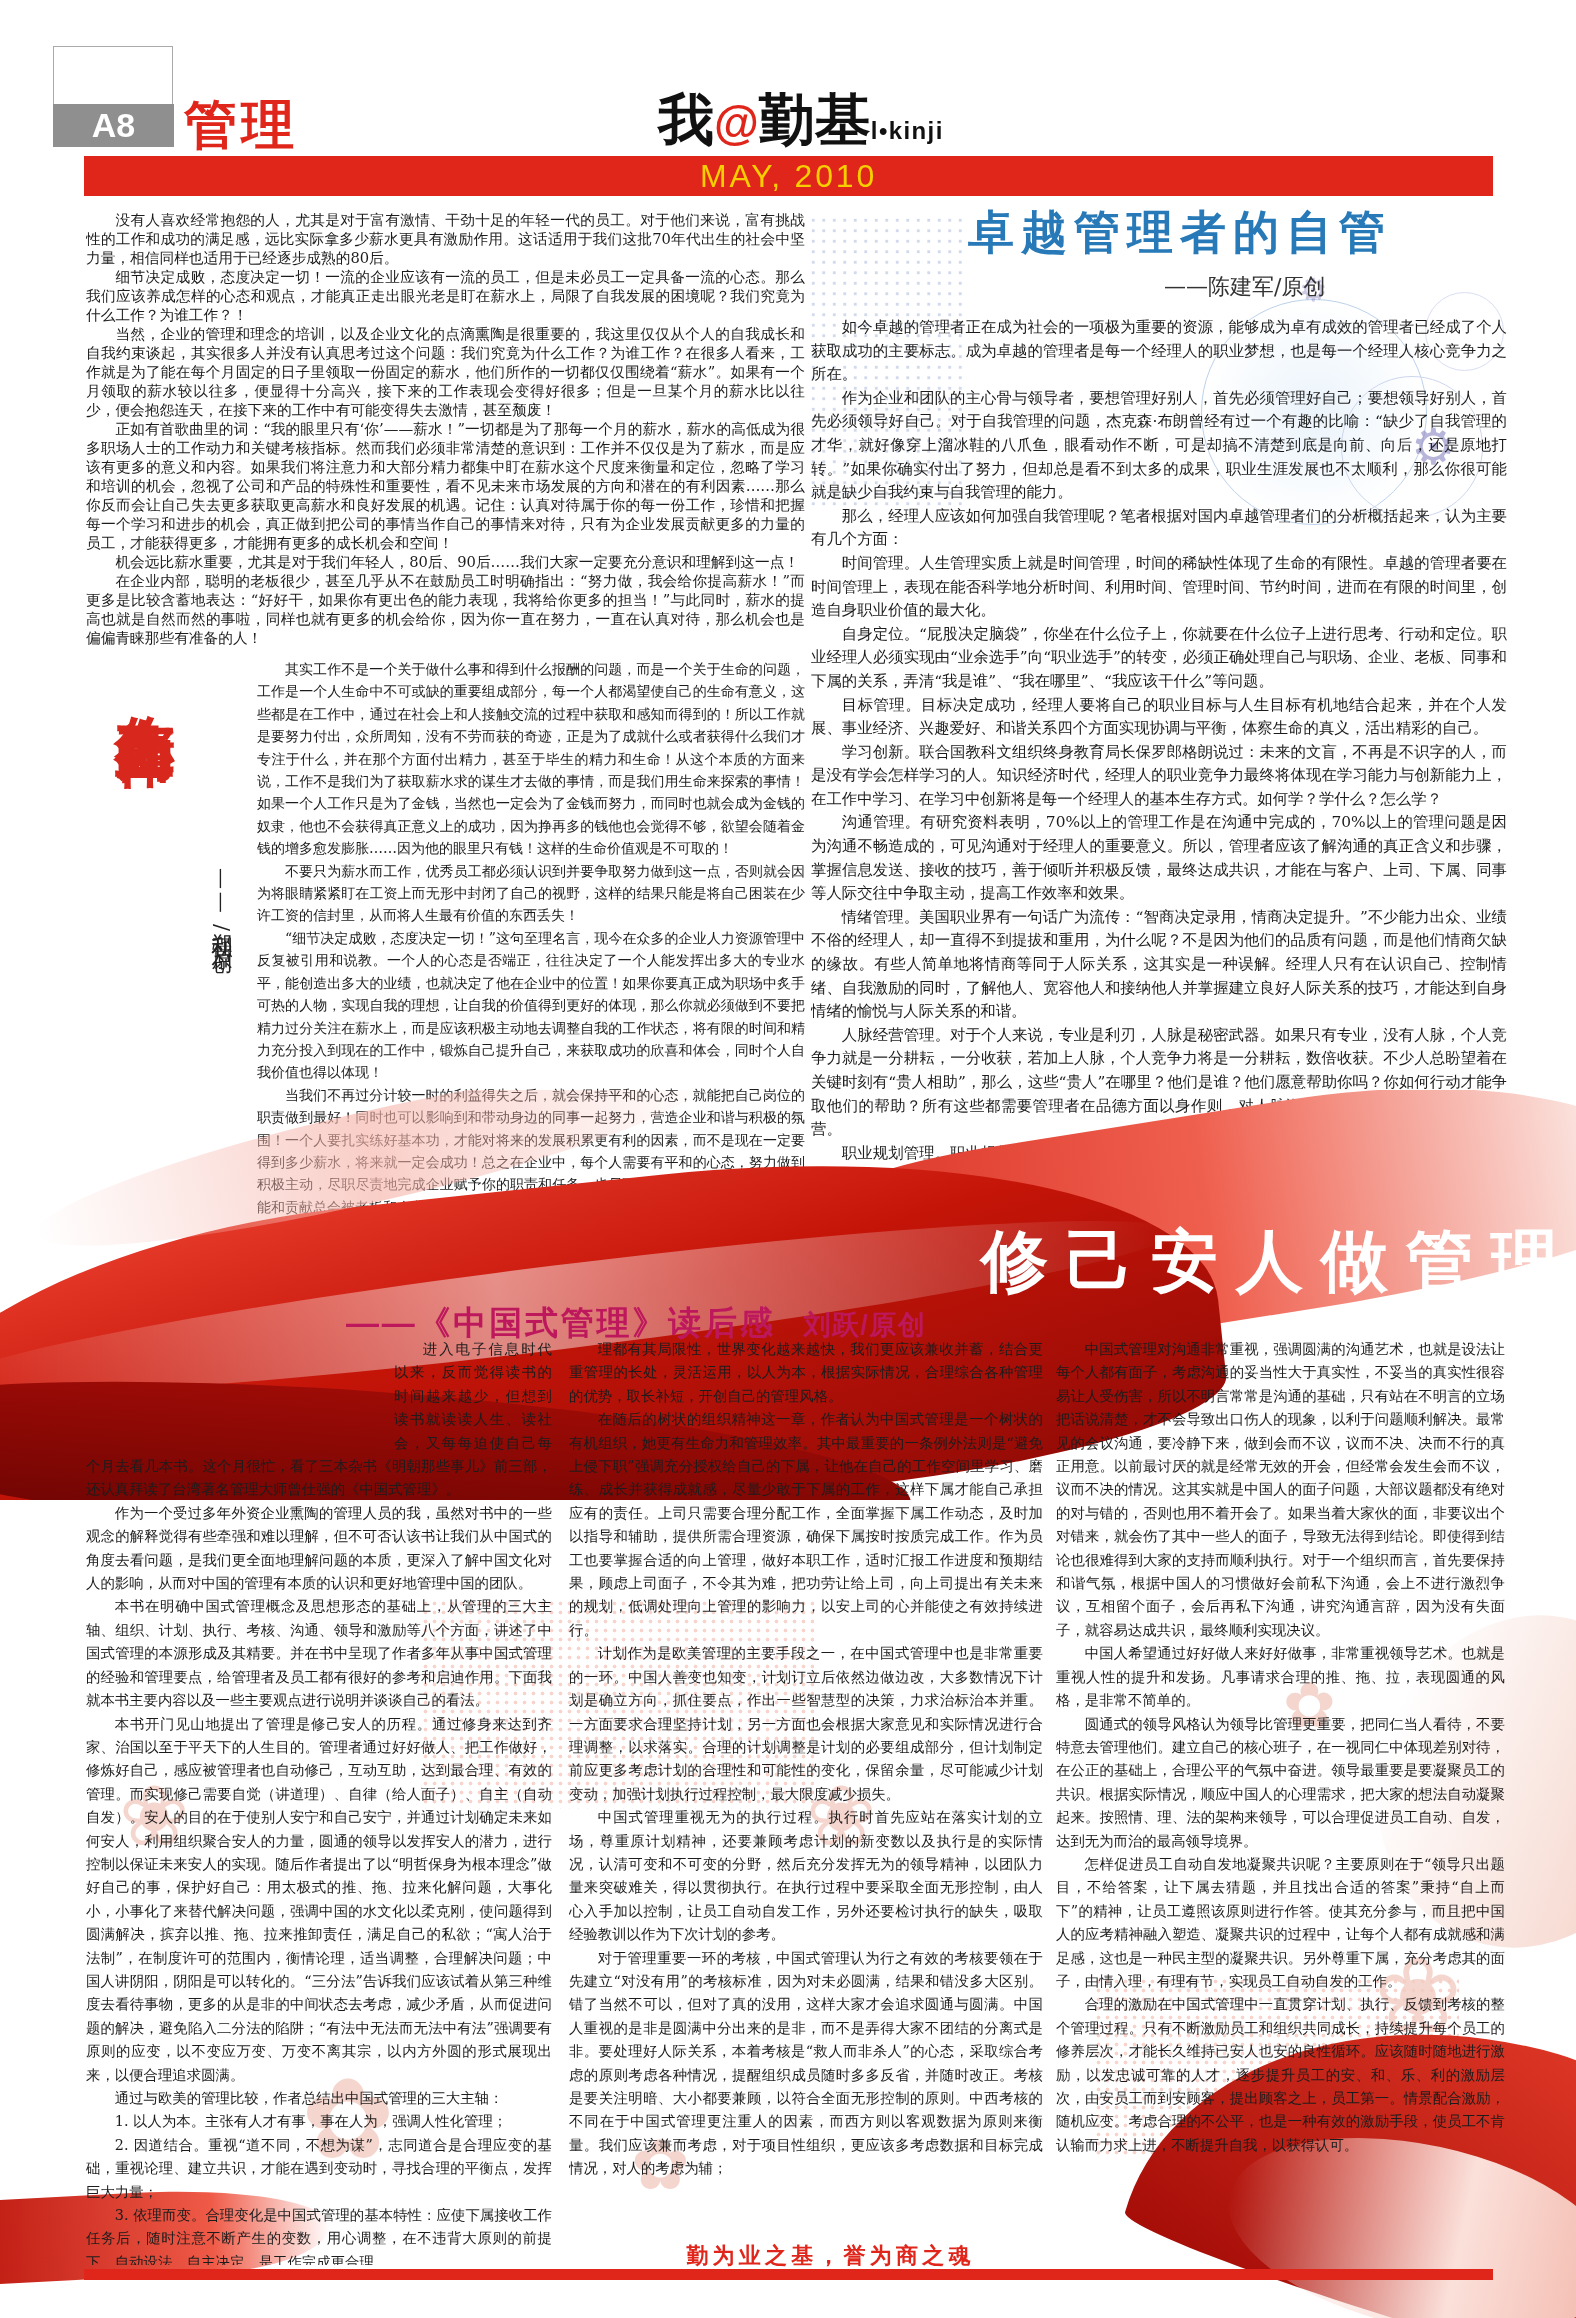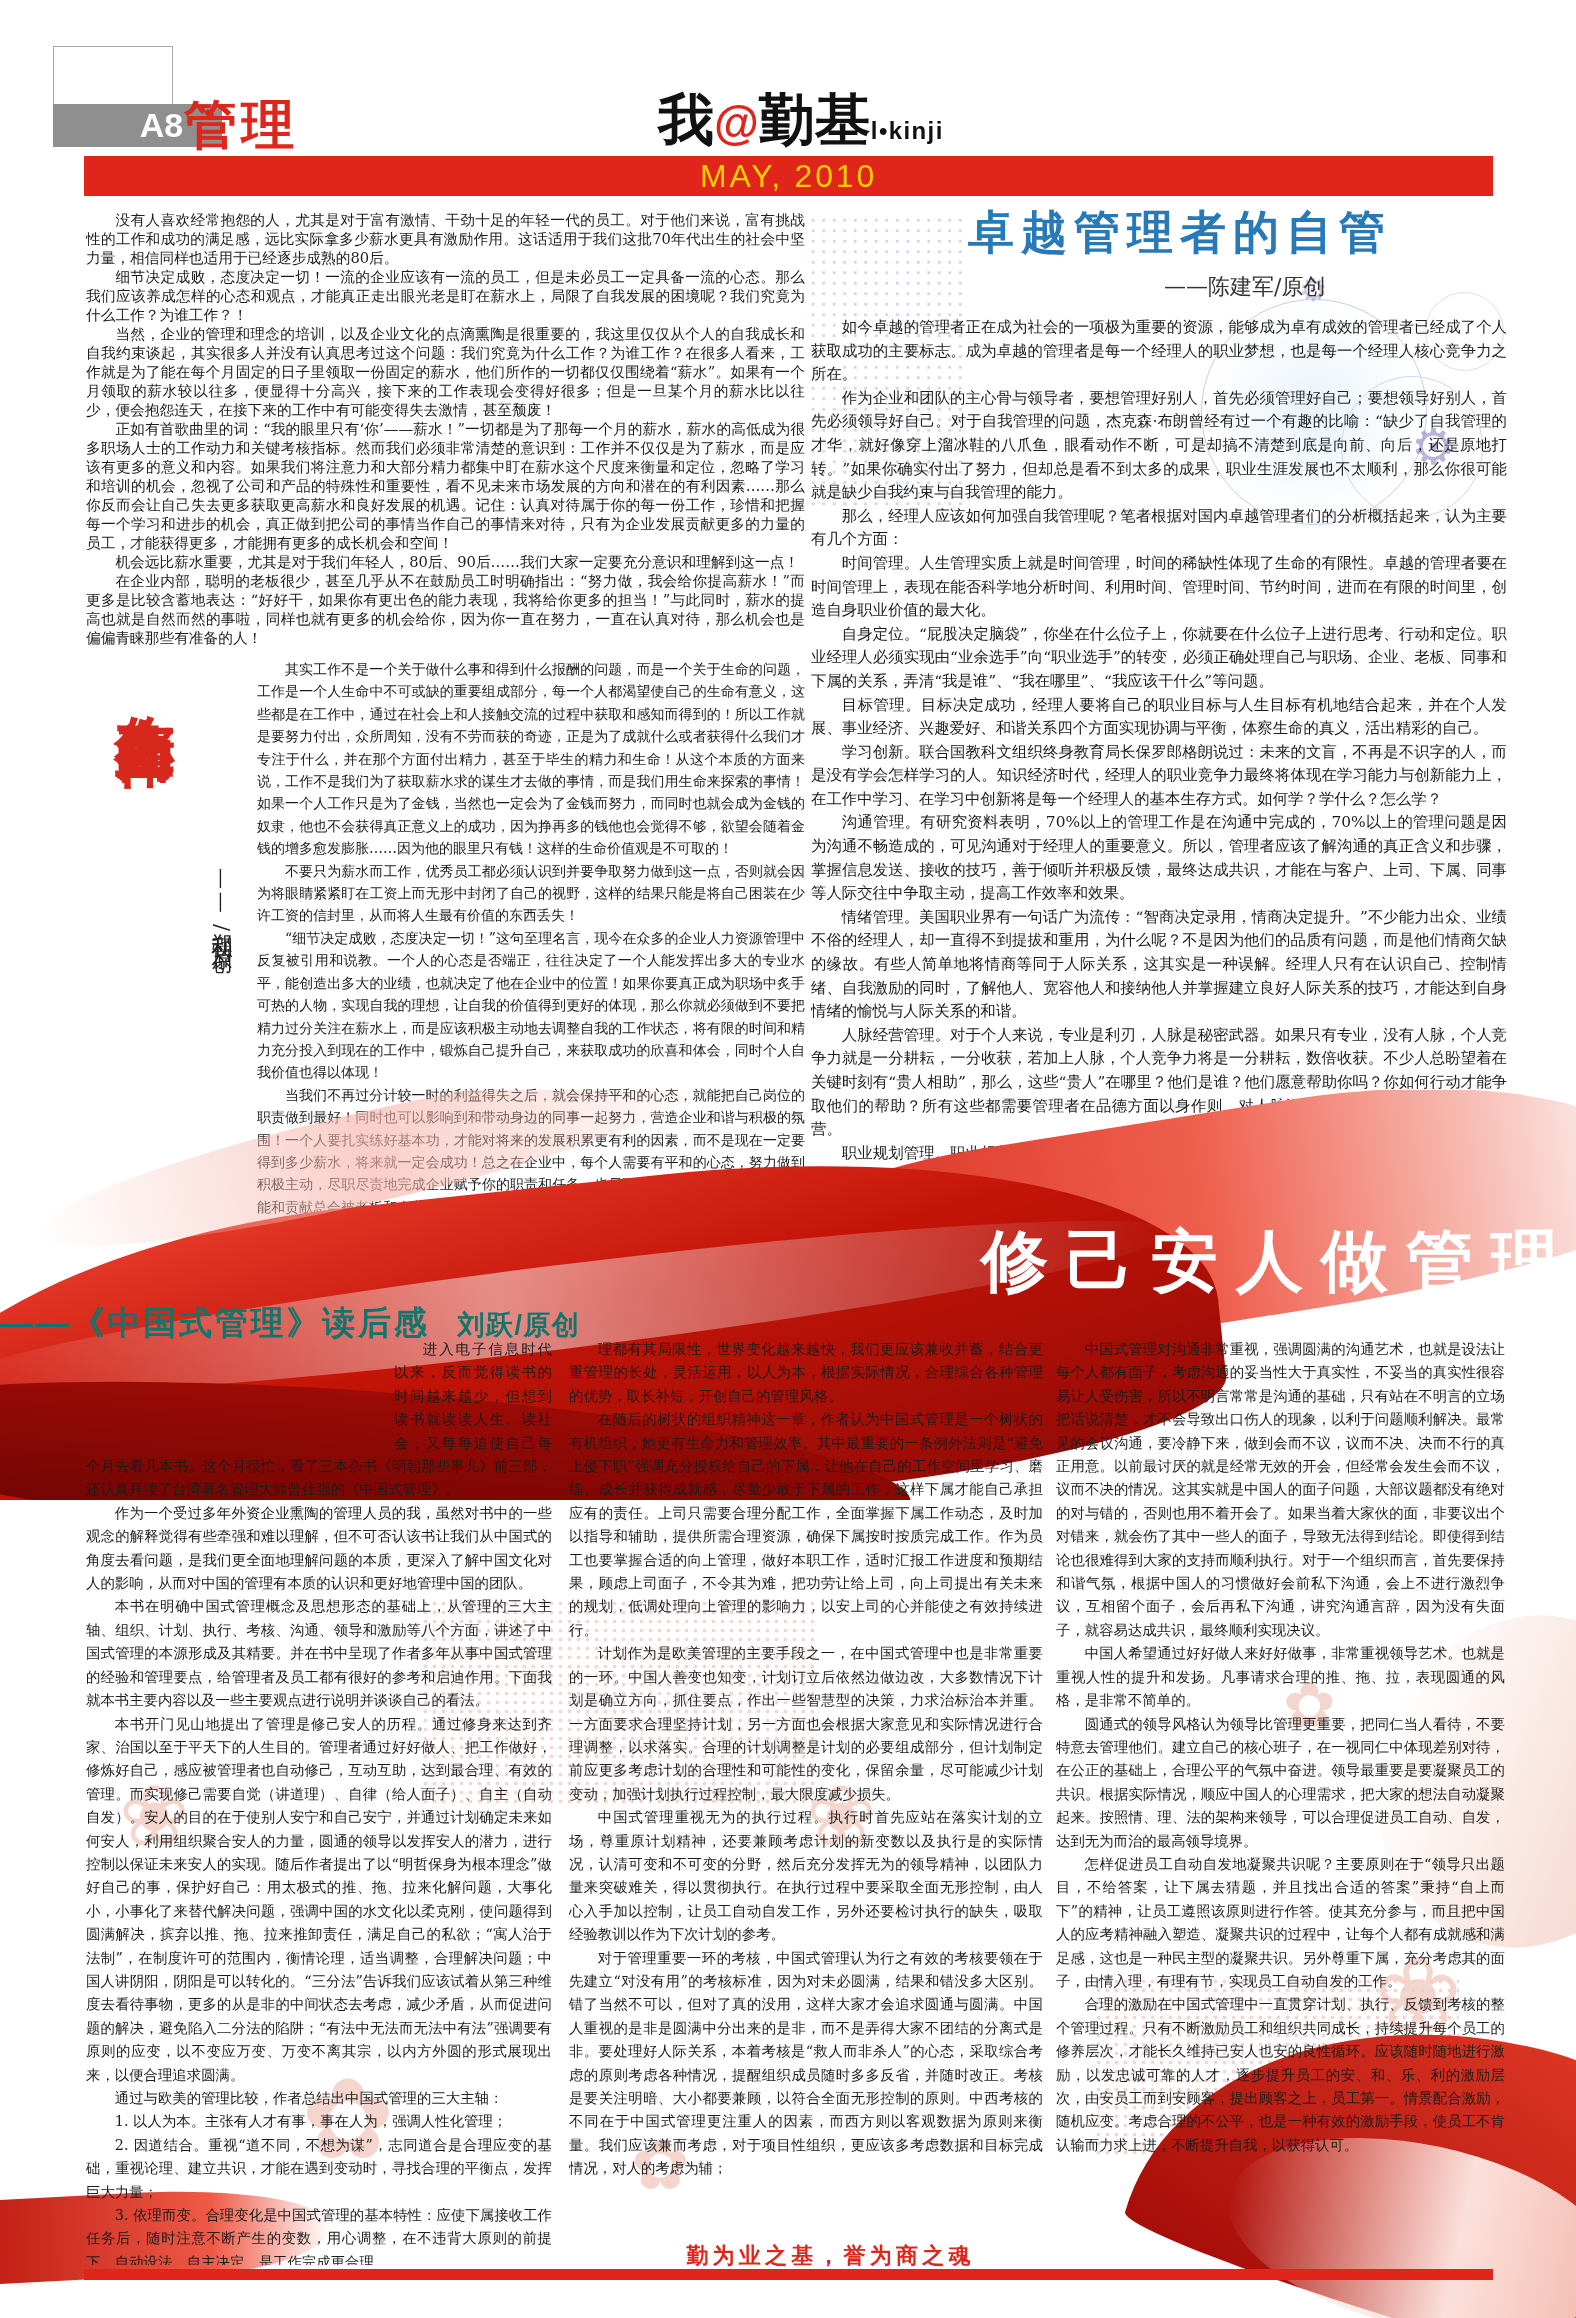--- a/index.html
+++ b/index.html
@@ -2,21 +2,21 @@
 <html style="font-size:11.2px"><head>
 <meta charset="utf-8">
 <style>
   html,body{margin:0;padding:0;background:#777;}
   .page{position:relative;width:1576px;height:2319px;background:#ffffff;overflow:hidden;
         font-family:"DejaVu Serif","Liberation Serif",serif;color:#1c1c1c;}
   
   .a8-white{position:absolute;left:53px;top:46px;width:118px;height:57px;background:#fff;border:1.4px solid #aaa;}
   .a8-gray{position:absolute;left:53px;top:104px;width:121px;height:43px;background:#8f8f8f;
            color:#fff;font-family:"Liberation Sans",sans-serif;font-weight:bold;font-size:34px;
-           display:flex;align-items:center;justify-content:center;padding-left:48px;}
+           display:flex;align-items:center;justify-content:center;}
   .section-title{position:absolute;left:184px;top:90px;color:#e0251b;font-family:Liberation Sans, sans-serif;
            font-weight:900;font-size:53px;letter-spacing:4.2px;}
   .logo{position:absolute;left:658px;top:83px;font-family:"Liberation Sans",sans-serif;font-weight:900;
         font-size:56px;color:#111;white-space:nowrap;}
   .logo .at{color:#e0251b;font-size:46px;}
   .logo .latin{font-size:24px;font-weight:900;letter-spacing:1.4px;}
   .date-bar{position:absolute;left:84px;top:156px;width:1409px;height:40px;background:#e0251b;
             display:flex;align-items:center;justify-content:center;}
   .date-bar span{color:#f7cf00;font-family:"Liberation Sans",sans-serif;font-size:32px;letter-spacing:2.8px;}
   
@@ -52,21 +52,21 @@
   .w-main{left:-133px;top:98px;width:1353px;height:330px;border-radius:48% 52% 38% 62%/88% 72% 28% 42%;
           transform:rotate(-6deg);background:linear-gradient(170deg,#ef4433 0%,#c41408 45%,#8f0a06 100%);}
   .w-lip{left:-182px;top:301px;width:1094px;height:147px;border-radius:50%;transform:rotate(4deg);
          background:linear-gradient(180deg,#9d0b06,#6f0503);}
   .w-hi{left:-56px;top:175px;width:1234px;height:84px;border-radius:50%;transform:rotate(-7deg);opacity:.5;
         background:linear-gradient(90deg,rgba(255,255,255,0),#ffffff 45%,rgba(255,255,255,0));}
   .w-wisp{left:28px;top:21px;width:687px;height:91px;border-radius:50%;transform:rotate(-13deg);opacity:.65;
           background:linear-gradient(90deg,rgba(250,190,180,0),#f6b4aa 50%,rgba(250,190,180,0));}
   .wave-title{position:absolute;left:0;top:1216px;width:1576px;text-align:right;color:#fff;z-index:5;
               font-family:"Liberation Sans",sans-serif;font-weight:900;font-size:67px;letter-spacing:18px;white-space:nowrap;}
-  .wave-sub{position:absolute;left:0;top:1301px;width:1272px;color:#0f766e;z-index:5;white-space:nowrap;
+  .wave-sub{position:absolute;left:0;top:1301px;width:1272px;text-align:center;color:#be185d;z-index:5;white-space:nowrap;
             font-family:"Liberation Sans",sans-serif;font-weight:bold;font-size:33px;letter-spacing:2.8px;}
   .wave-sub .auth{font-size:27px;font-weight:bold;margin-left:28px;letter-spacing:1.4px;}
   
   .col{position:absolute;overflow:hidden;font-size:14.4px;line-height:23.4px;text-align:justify;}
   .col1{left:86px;top:1338px;width:466px;height:927px;}
   .col2{left:569px;top:1338px;width:474px;height:930px;}
   .col3{left:1056px;top:1338px;width:449px;height:930px;}
   .wave-spacer{float:left;width:308px;height:105px;}
   
   .halftone{position:absolute;opacity:.5;background-image:radial-gradient(#f0a99b 1.8px,transparent 2.1px);

